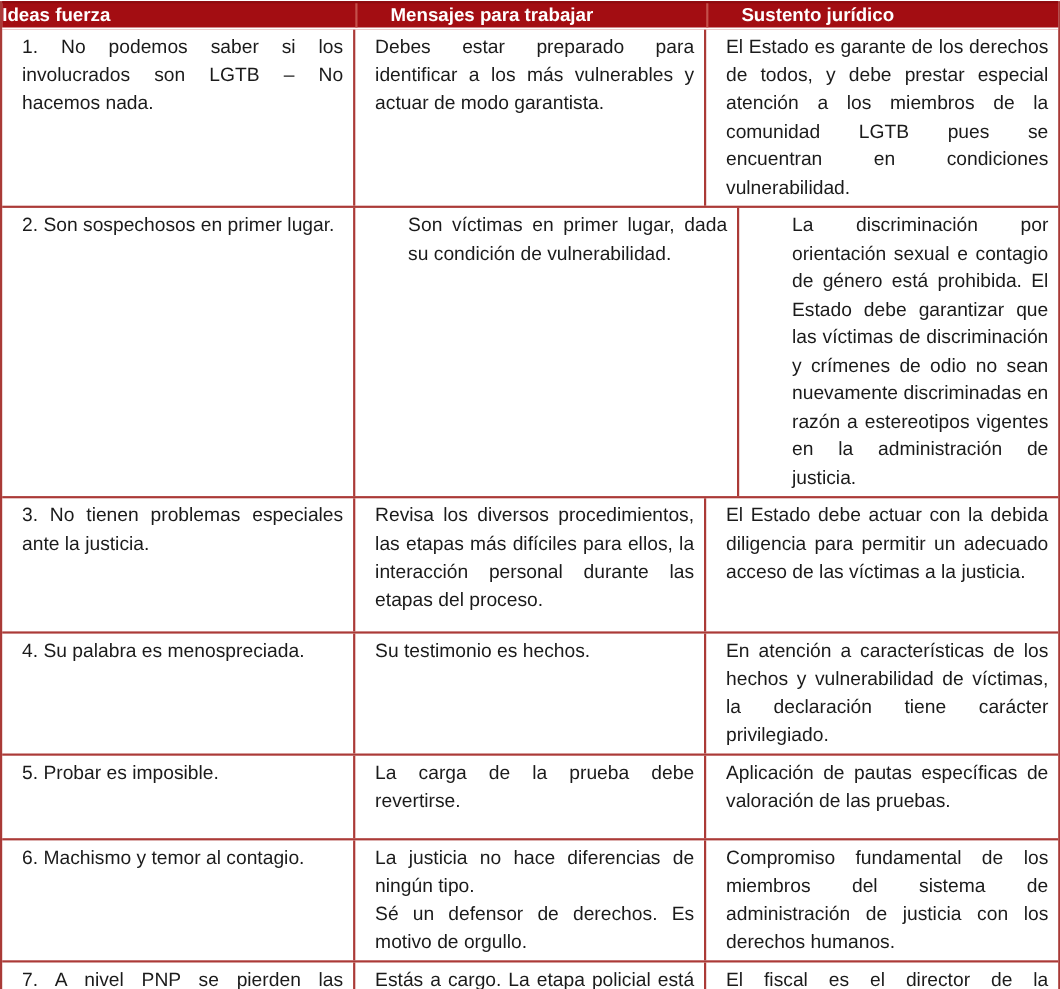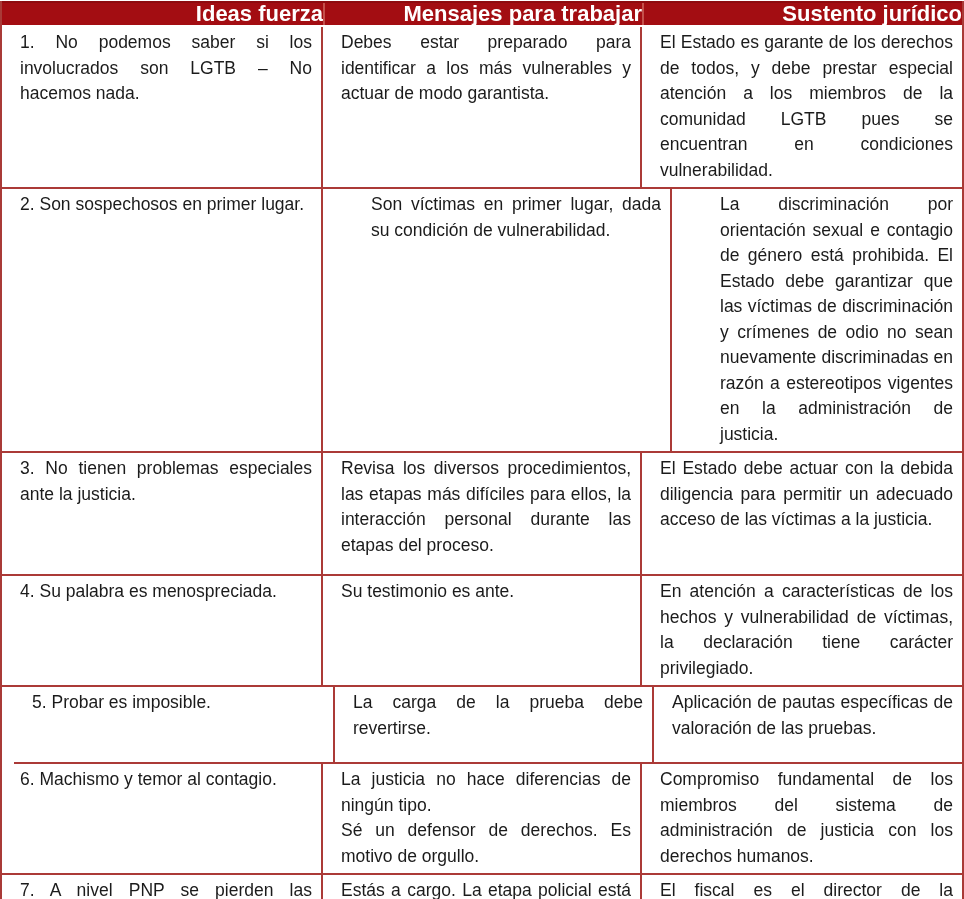--- a/index.html
+++ b/index.html
@@ -30,40 +30,40 @@
     display:grid;
     grid-template-columns:321px 319px 1fr;
     background:var(--header-bg);
     height:26px;
     border-top:2px solid #8e0b0f;
     border-bottom:2px solid #ffffff;
   }
   .th{
     color:var(--header-text);
     font-weight:bold;
-    font-size:22px;
+    font-size:17px;
     line-height:22px;
-    text-align:right;
+    text-align:left;
     overflow:hidden;
     white-space:nowrap;
   }
   .th + .th{
     border-left:2px solid var(--header-sep);
     padding-left:30px;
   }
   .row{
     display:grid;
     grid-template-columns:321px 319px 1fr;
     border-bottom:2px solid var(--grid-line);
   }
   .row-0{min-height:148px;}
   .row-1{min-height:230px;gap:30px;}
   .row-2{min-height:123px;}
   .row-3{min-height:103px;}
-  .row-4{min-height:77px;margin-left:12px;}
+  .row-4{min-height:77px;}
   .row-5{min-height:101px;}
   .row-6{min-height:66px;border-bottom:none;}
   .cell{
     font-size:17.5px;
     line-height:25.5px;
     padding:3px 9px 4px 18px;
     text-align:justify;
     text-justify:inter-word;
     white-space:pre-line;
     overflow:hidden;
@@ -97,21 +97,21 @@
     </div>
 
     <div class="row row-2">
       <div class="cell c0">3. No tienen problemas especiales ante la justicia.</div>
       <div class="cell c1">Revisa los diversos procedimientos, las etapas más difíciles para ellos, la interacción personal durante las etapas del proceso.</div>
       <div class="cell c2">El Estado debe actuar con la debida diligencia para permitir un adecuado acceso de las víctimas a la justicia.</div>
     </div>
 
     <div class="row row-3">
       <div class="cell c0">4. Su palabra es menospreciada.</div>
-      <div class="cell c1">Su testimonio es ante.</div>
+      <div class="cell c1">Su testimonio es hechos.</div>
       <div class="cell c2">En atención a características de los hechos y vulnerabilidad de víctimas, la declaración tiene carácter privilegiado.</div>
     </div>
 
     <div class="row row-4">
       <div class="cell c0">5. Probar es imposible.</div>
       <div class="cell c1">La carga de la prueba debe revertirse.</div>
       <div class="cell c2">Aplicación de pautas específicas de valoración de las pruebas.</div>
     </div>
 
     <div class="row row-5">

